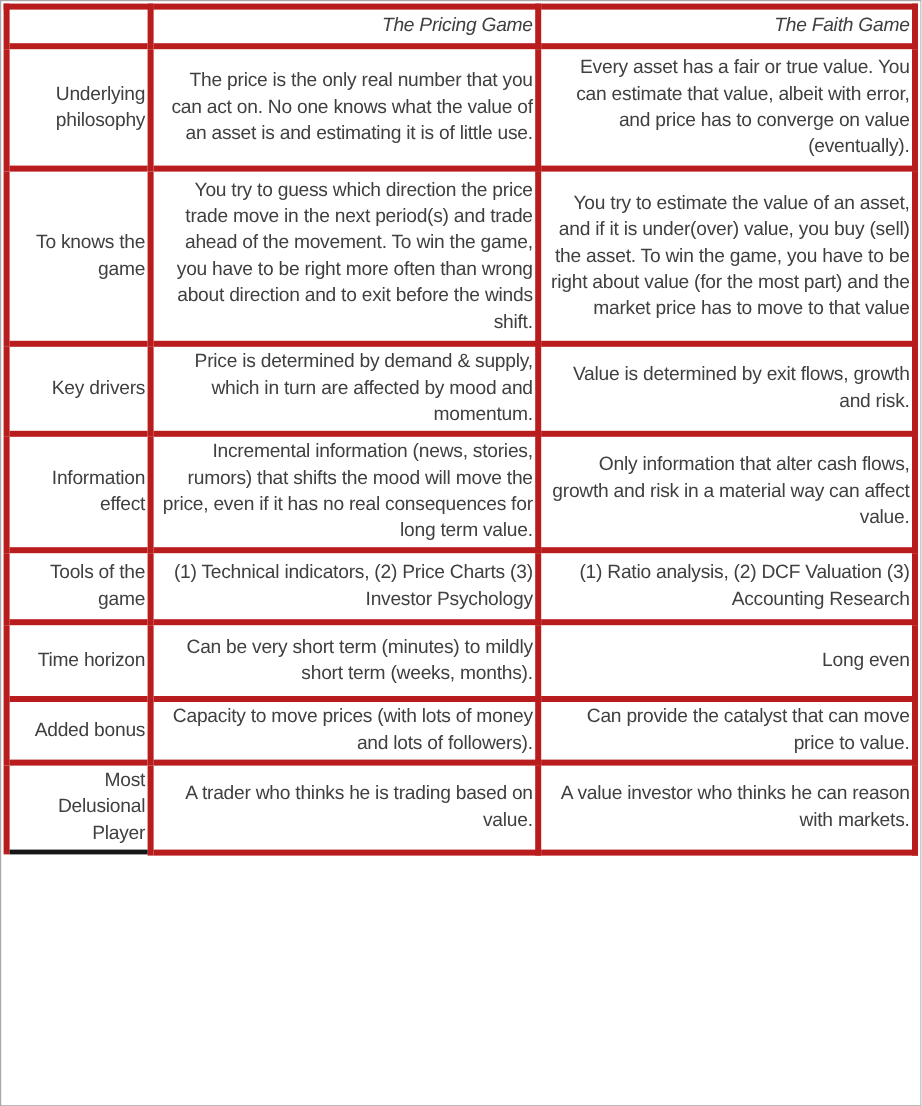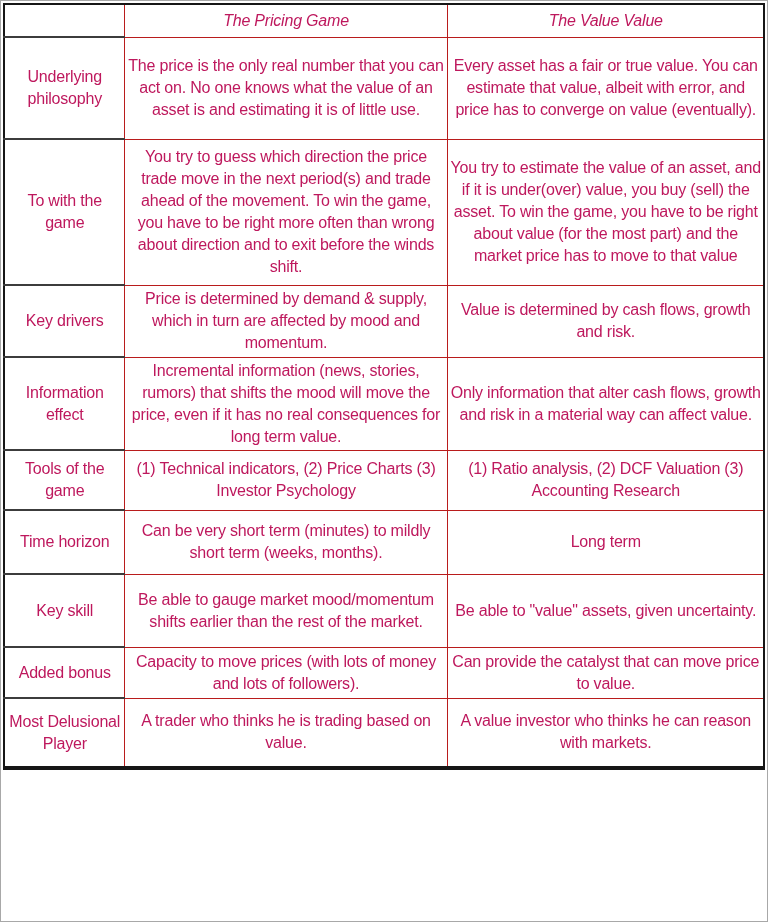--- a/index.html
+++ b/index.html
@@ -20,28 +20,28 @@
     border-collapse: collapse;
     width: 100%;
     table-layout: fixed;
     background: #ffffff;
   }
   table.compare {
     border: 2px solid #161616;
     border-bottom-width: 4px;
   }
   td, th {
-    border: 1px solid #b91c1c;
+    border: 5px solid #b91c1c;
     vertical-align: middle;
-    text-align: center;
+    text-align: right;
     padding: 2px 2px 2px 3px;
     font-size: 16px;
     line-height: 22px;
     letter-spacing: -0.2px;
-    color: #be185d;
+    color: #404040;
     font-weight: normal;
     overflow: hidden;
   }
   col.c-label  { width: 120px; }
   col.c-price  { width: 323px; }
   col.c-value  { width: auto;  }
   .label-cell {
     border-bottom-width: 2px;
     border-bottom-color: #3c3c3c;
   }
@@ -69,64 +69,59 @@
   <table class="compare">
     <colgroup>
       <col class="c-label">
       <col class="c-price">
       <col class="c-value">
     </colgroup>
     <tbody>
       <tr class="hdr">
         <td class="label-cell"></td>
         <td class="head-cell">The Pricing Game</td>
-        <td class="head-cell">The Value Value</td>
+        <td class="head-cell">The Faith Game</td>
       </tr>
 
       <tr class="r0">
         <td class="label-cell">Underlying philosophy</td>
         <td>The price is the only real number that you can act on. No one knows what the value of an asset is and estimating it is of little use.</td>
         <td>Every asset has a fair or true value. You can estimate that value, albeit with error, and price has to converge on value (eventually).</td>
       </tr>
 
       <tr class="r1">
-        <td class="label-cell">To with the game</td>
+        <td class="label-cell">To knows the game</td>
         <td>You try to guess which direction the price trade move in the next period(s) and trade ahead of the movement. To win the game, you have to be right more often than wrong about direction and to exit before the winds shift.</td>
         <td>You try to estimate the value of an asset, and if it is under(over) value, you buy (sell) the asset. To win the game, you have to be right about value (for the most part) and the market price has to move to that value</td>
       </tr>
 
       <tr class="r2">
         <td class="label-cell">Key drivers</td>
         <td>Price is determined by demand &amp; supply, which in turn are affected by mood and momentum.</td>
-        <td>Value is determined by cash flows, growth and risk.</td>
+        <td>Value is determined by exit flows, growth and risk.</td>
       </tr>
 
       <tr class="r3">
         <td class="label-cell">Information effect</td>
         <td>Incremental information (news, stories, rumors) that shifts the mood will move the price, even if it has no real consequences for long term value.</td>
         <td>Only information that alter cash flows, growth and risk in a material way can affect value.</td>
       </tr>
 
       <tr class="r4">
         <td class="label-cell">Tools of the game</td>
         <td>(1) Technical indicators, (2) Price Charts (3) Investor Psychology</td>
         <td>(1) Ratio analysis, (2) DCF Valuation (3) Accounting Research</td>
       </tr>
 
       <tr class="r5">
         <td class="label-cell">Time horizon</td>
         <td>Can be very short term (minutes) to mildly short term (weeks, months).</td>
-        <td>Long term</td>
+        <td>Long even</td>
       </tr>
 
-      <tr class="r6">
-        <td class="label-cell">Key skill</td>
-        <td>Be able to gauge market mood/momentum shifts earlier than the rest of the market.</td>
-        <td>Be able to "value" assets, given uncertainty.</td>
-      </tr>
 
 
 
       <tr class="r9">
         <td class="label-cell">Added bonus</td>
         <td>Capacity to move prices (with lots of money and lots of followers).</td>
         <td>Can provide the catalyst that can move price to value.</td>
       </tr>
 
       <tr class="r10">

